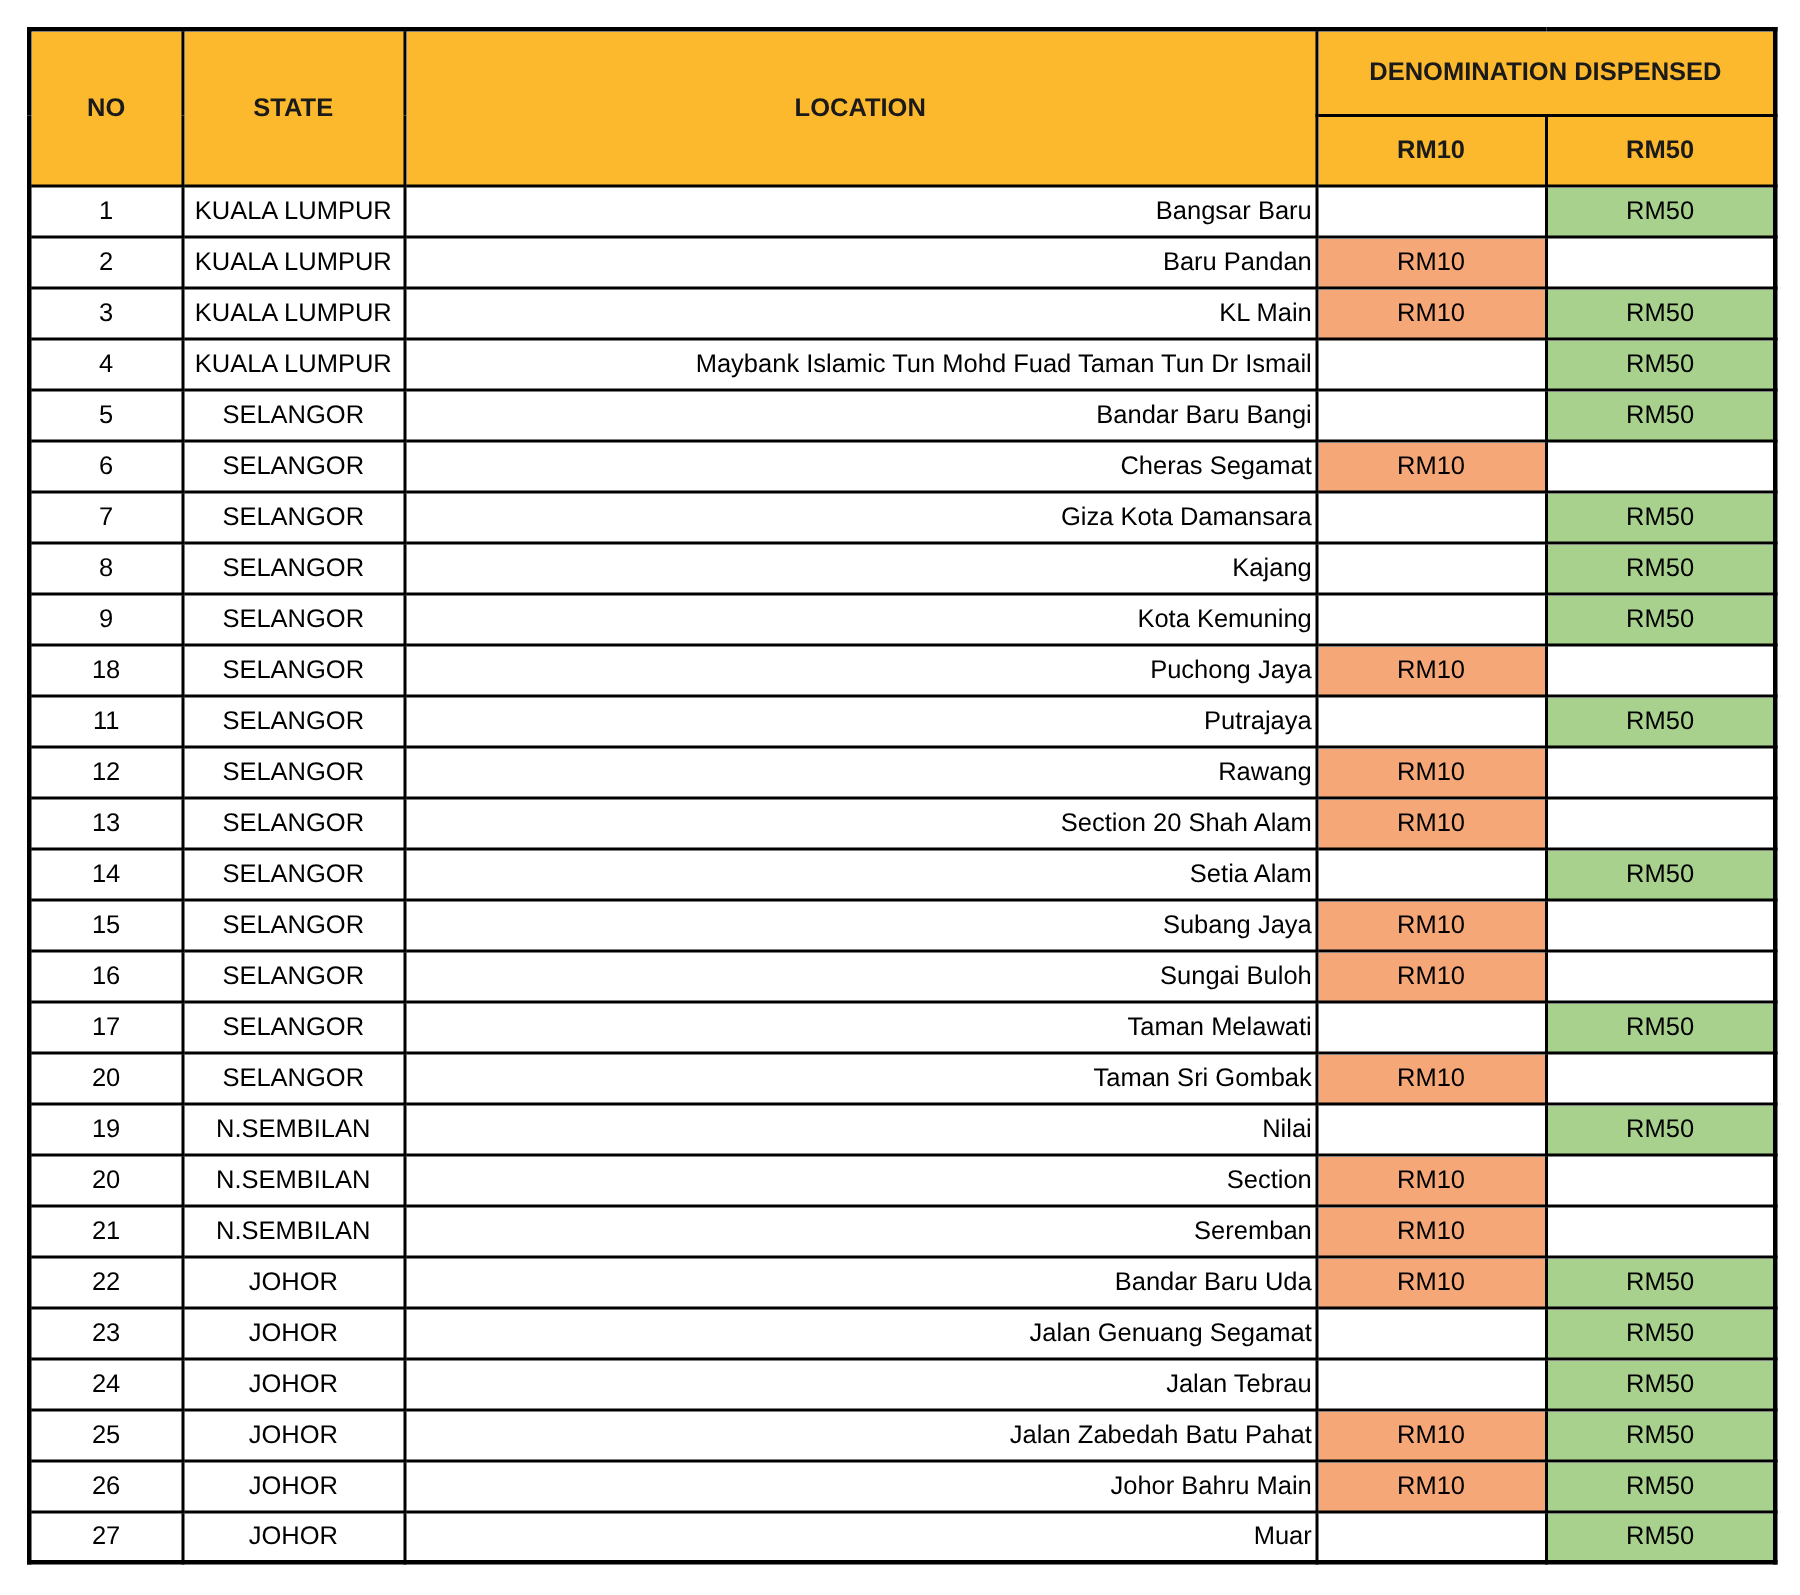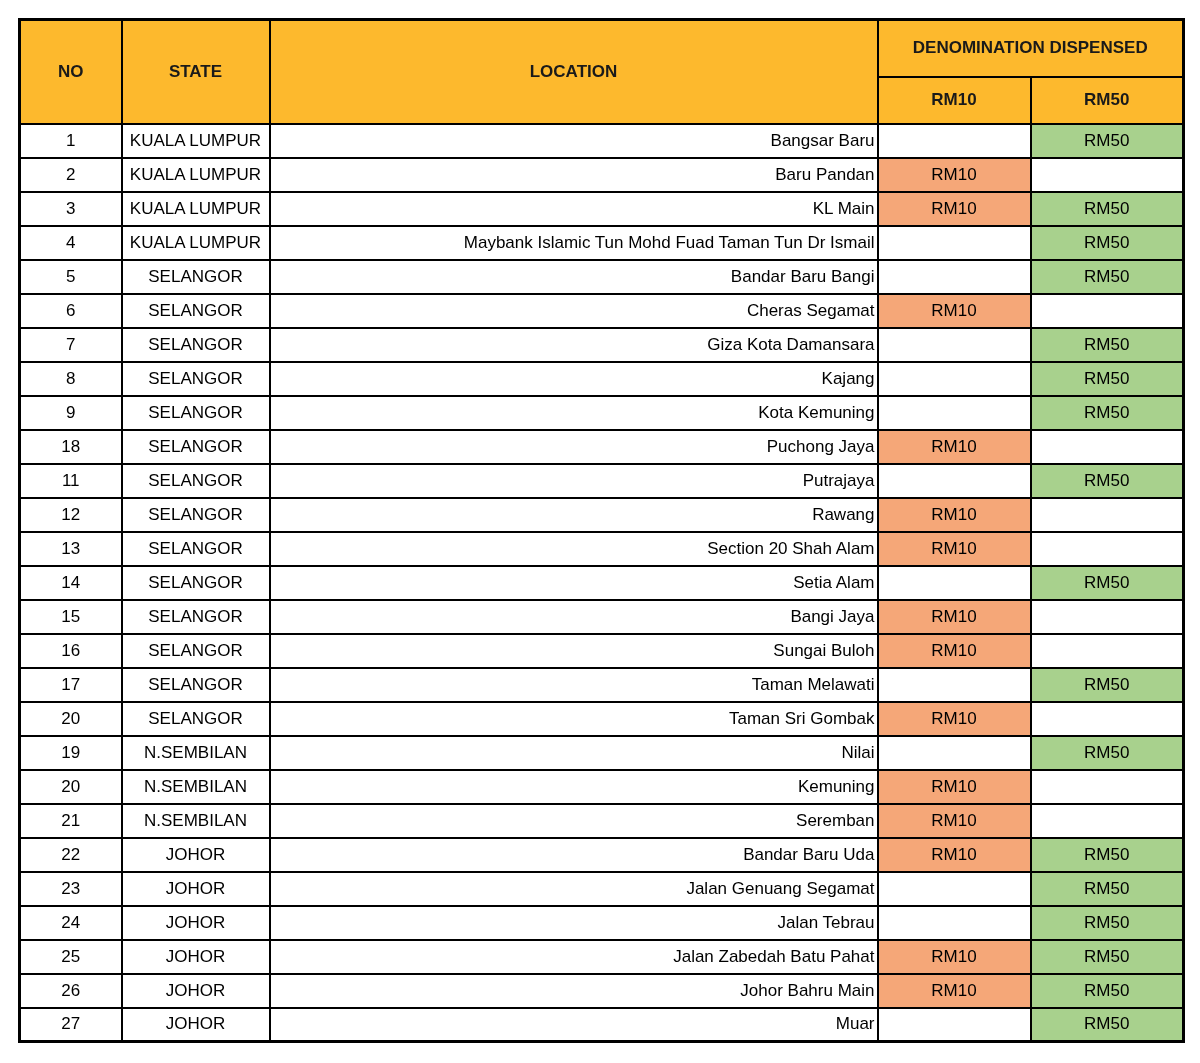--- a/index.html
+++ b/index.html
@@ -181,21 +181,21 @@
         <tr>
           <td class="col-no">14</td>
           <td class="col-state">SELANGOR</td>
           <td class="col-location">Setia Alam</td>
           <td class="col-rm10 rm10-cell"></td>
           <td class="col-rm50 rm50-cell filled">RM50</td>
         </tr>
         <tr>
           <td class="col-no">15</td>
           <td class="col-state">SELANGOR</td>
-          <td class="col-location">Bangi Jaya</td>
+          <td class="col-location">Subang Jaya</td>
           <td class="col-rm10 rm10-cell filled">RM10</td>
           <td class="col-rm50 rm50-cell"></td>
         </tr>
         <tr>
           <td class="col-no">16</td>
           <td class="col-state">SELANGOR</td>
           <td class="col-location">Sungai Buloh</td>
           <td class="col-rm10 rm10-cell filled">RM10</td>
           <td class="col-rm50 rm50-cell"></td>
         </tr>
@@ -216,21 +216,21 @@
         <tr>
           <td class="col-no">19</td>
           <td class="col-state">N.SEMBILAN</td>
           <td class="col-location">Nilai</td>
           <td class="col-rm10 rm10-cell"></td>
           <td class="col-rm50 rm50-cell filled">RM50</td>
         </tr>
         <tr>
           <td class="col-no">20</td>
           <td class="col-state">N.SEMBILAN</td>
-          <td class="col-location">Kemuning</td>
+          <td class="col-location">Section</td>
           <td class="col-rm10 rm10-cell filled">RM10</td>
           <td class="col-rm50 rm50-cell"></td>
         </tr>
         <tr>
           <td class="col-no">21</td>
           <td class="col-state">N.SEMBILAN</td>
           <td class="col-location">Seremban</td>
           <td class="col-rm10 rm10-cell filled">RM10</td>
           <td class="col-rm50 rm50-cell"></td>
         </tr>

